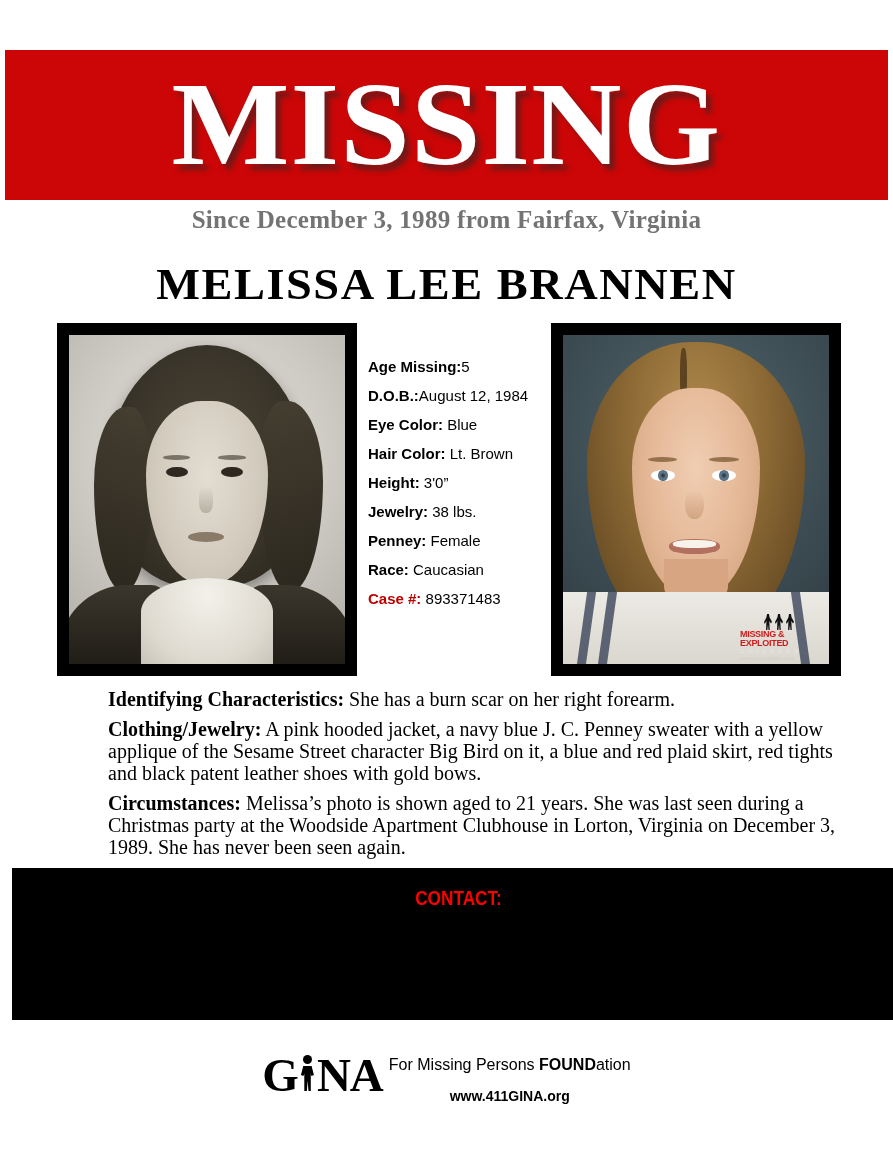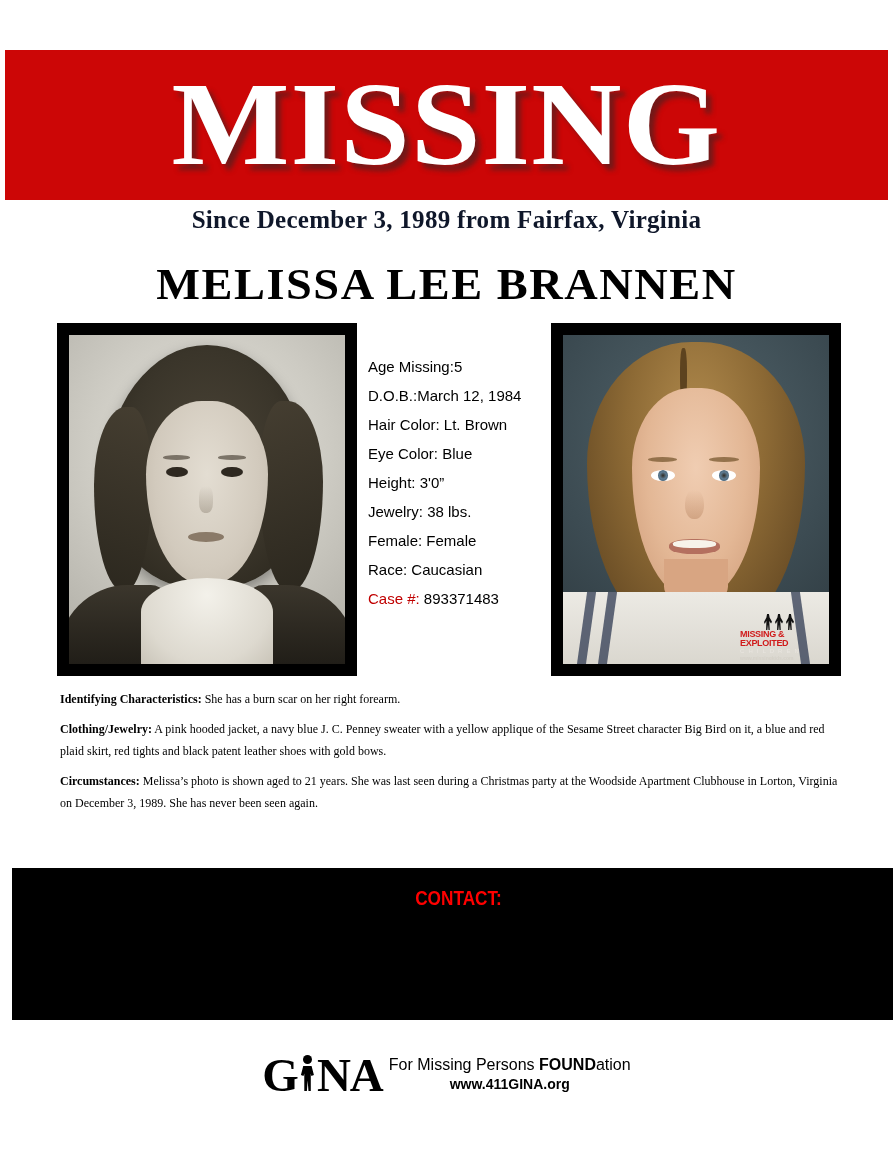--- a/index.html
+++ b/index.html
@@ -48,21 +48,21 @@
 
   .subtitle {
     position: absolute;
     left: 0;
     top: 206px;
     width: 893px;
     text-align: center;
     font-family: "Liberation Serif", serif;
     font-weight: bold;
     font-size: 25px;
-    color: #0f172a;
+    color: #737373;
     letter-spacing: 0.3px;
   }
 
   .fullname {
     position: absolute;
     left: 0;
     top: 258px;
     width: 893px;
     text-align: center;
     font-family: "Liberation Serif", serif;
@@ -325,39 +325,40 @@
     width: 180px;
   }
   .detail-row {
     font-family: "Liberation Sans", sans-serif;
     font-size: 15px;
     line-height: 29px;
     color: #000000;
     white-space: nowrap;
   }
   .detail-label {
-    font-weight: normal;
+    font-weight: bold;
   }
   .detail-row.case .detail-label { color: #c00000; }
   .detail-value { font-weight: normal; }
 
   
   .descriptions {
     position: absolute;
     left: 60px;
     top: 688px;
     width: 780px;
   }
   .desc-para {
     font-family: "Liberation Serif", serif;
-    font-size: 12px;
+    font-size: 20px;
     line-height: 22px;
     color: #000000;
     margin-bottom: 8px;
     text-align: left;
+    margin-left: 48px;
   }
   .desc-label { font-weight: bold; }
 
   
   .contact-band {
     position: absolute;
     left: 12px;
     top: 868px;
     width: 893px;
     height: 152px;
@@ -442,21 +443,21 @@
   }
   .logo-tag {
     font-size: 16px;
   }
   .logo-tag .bold { font-weight: bold; }
   .logo-url {
     font-family: "Liberation Sans", sans-serif;
     font-weight: bold;
     font-size: 14px;
     text-align: center;
-    margin-top: 1px;
+    margin-top: 13px;
   }
 </style>
 </head>
 <body>
 
 <div class="poster">
 
   <div class="banner">
     <div class="banner-word">MISSING</div>
   </div>
@@ -482,36 +483,36 @@
       <div class="bw-shoulder-r"></div>
       <div class="bw-collar"></div>
     </div>
   </div>
 
   <div class="details">
     <div class="detail-row">
       <span class="detail-label">Age Missing:</span><span class="detail-value">5</span>
     </div>
     <div class="detail-row">
-      <span class="detail-label">D.O.B.:</span><span class="detail-value">March 12, 1984</span>
+      <span class="detail-label">D.O.B.:</span><span class="detail-value">August 12, 1984</span>
+    </div>
+    <div class="detail-row">
+      <span class="detail-label">Eye Color:</span><span class="detail-value"> Blue</span>
     </div>
     <div class="detail-row">
       <span class="detail-label">Hair Color:</span><span class="detail-value"> Lt.  Brown</span>
     </div>
     <div class="detail-row">
-      <span class="detail-label">Eye Color:</span><span class="detail-value"> Blue</span>
-    </div>
-    <div class="detail-row">
       <span class="detail-label">Height:</span><span class="detail-value"> 3'0”</span>
     </div>
     <div class="detail-row">
       <span class="detail-label">Jewelry:</span><span class="detail-value"> 38 lbs.</span>
     </div>
     <div class="detail-row">
-      <span class="detail-label">Female:</span><span class="detail-value"> Female</span>
+      <span class="detail-label">Penney:</span><span class="detail-value"> Female</span>
     </div>
     <div class="detail-row">
       <span class="detail-label">Race:</span><span class="detail-value"> Caucasian</span>
     </div>
     <div class="detail-row case">
       <span class="detail-label">Case #:</span><span class="detail-value"> 893371483</span>
     </div>
   </div>
 
   <div class="photo-frame photo-right">

